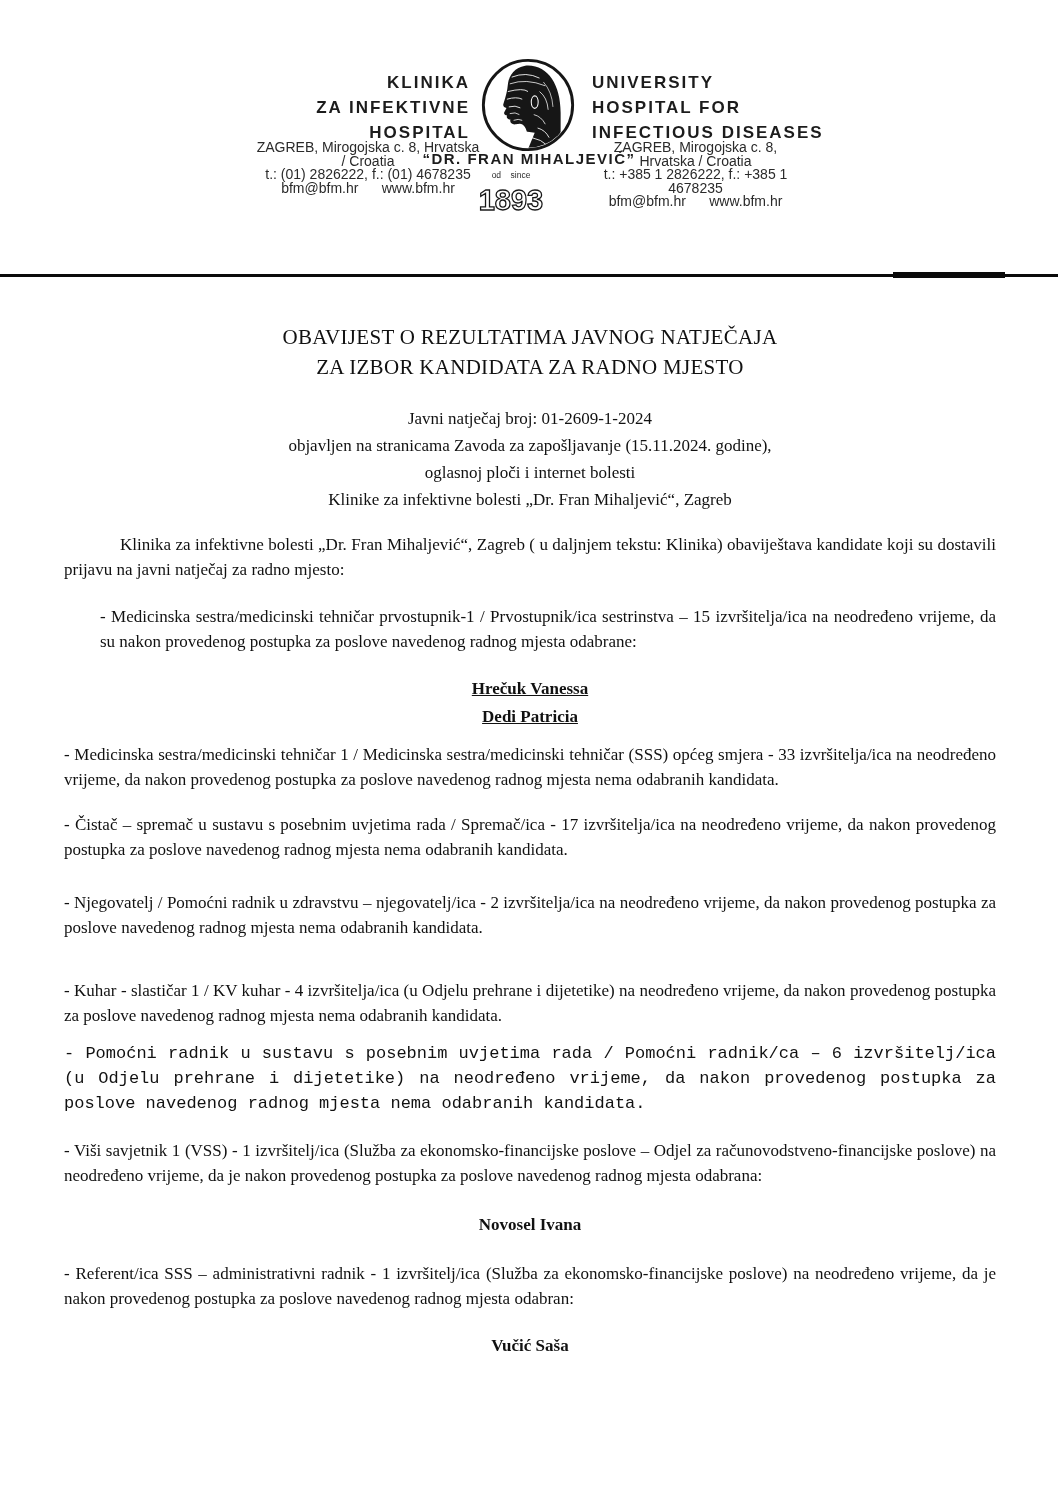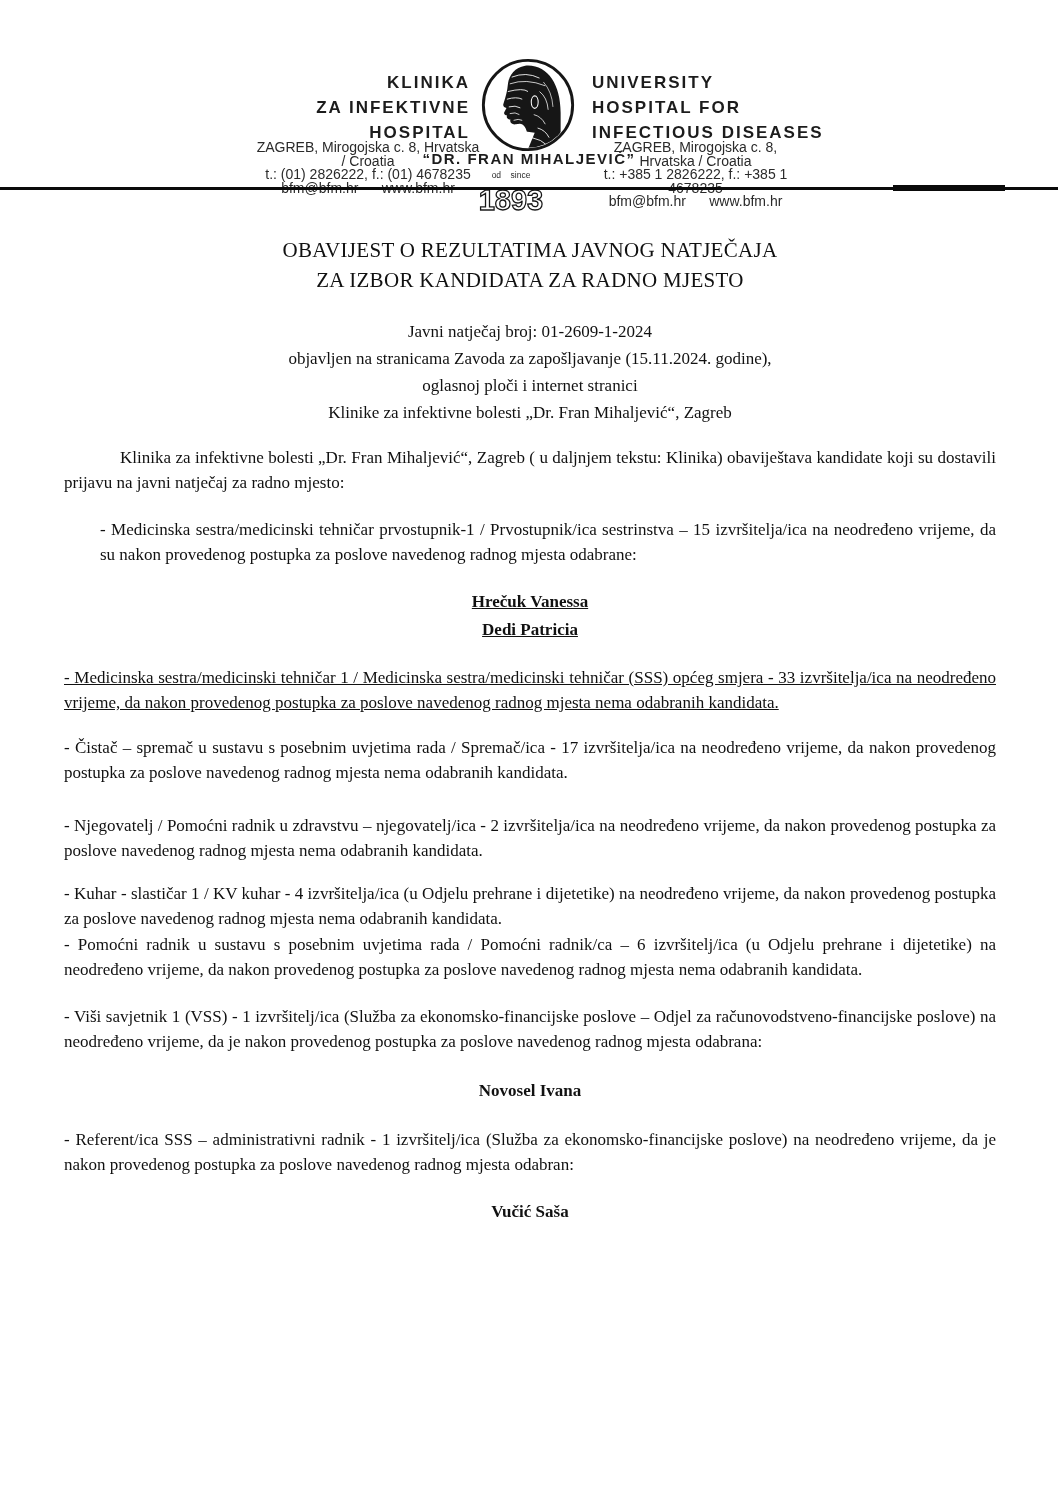--- a/index.html
+++ b/index.html
@@ -6,21 +6,21 @@
   .page{
     position:relative;
     width:1058px;height:1497px;
     margin:0 auto;
     background:#ffffff;
     color:#111;
     font-family:"Liberation Serif","DejaVu Serif",serif;
     overflow:hidden;
   }
   
-  .letterhead{position:relative;height:187px;
+  .letterhead{position:relative;height:274px;
     font-family:"Liberation Sans","DejaVu Sans",sans-serif;color:#1c1c1c;text-decoration:underline;}
   .lh-left{position:absolute;top:70px;right:588px;text-align:right;
     font-size:17px;line-height:25px;font-weight:700;letter-spacing:2px;white-space:nowrap;}
   .lh-right{position:absolute;top:70px;left:592px;text-align:left;
     font-size:17px;line-height:25px;font-weight:700;letter-spacing:2px;white-space:nowrap;}
   .lh-seal{position:absolute;top:57px;left:480px;width:96px;height:96px;}
   .lh-doctor{position:absolute;top:150px;left:0;width:100%;text-align:center;
     font-size:15px;font-weight:700;letter-spacing:1.5px;white-space:nowrap;}
   .lh-contact{position:absolute;top:141px;width:230px;text-align:center;
     font-size:14px;line-height:13.5px;color:#2a2a2a;font-weight:400;letter-spacing:0;}
@@ -113,37 +113,37 @@
 
   <div class="content">
     <h1 class="doc-title">
       <div>OBAVIJEST O REZULTATIMA JAVNOG NATJEČAJA</div>
       <div>ZA IZBOR KANDIDATA ZA RADNO MJESTO</div>
     </h1>
 
     <div class="subtitle">
       <div>Javni natječaj broj: 01-2609-1-2024</div>
       <div>objavljen na stranicama Zavoda za zapošljavanje (15.11.2024. godine),</div>
-      <div>oglasnoj ploči i internet stranici</div>
+      <div>oglasnoj ploči i internet bolesti</div>
       <div>Klinike za infektivne bolesti „Dr. Fran Mihaljević“, Zagreb</div>
     </div>
 
     <p class="intro">Klinika za infektivne bolesti „Dr. Fran Mihaljević“, Zagreb ( u daljnjem tekstu: Klinika) obaviještava kandidate koji su dostavili prijavu na javni natječaj za radno mjesto:</p>
 
     <div id="items-container">
         <p class="body-par" style="margin-top: 22px; margin-left: 36px;">- Medicinska sestra/medicinski tehničar prvostupnik-1 / Prvostupnik/ica sestrinstva – 15 izvršitelja/ica na neodređeno vrijeme, da su nakon provedenog postupka za poslove navedenog radnog mjesta odabrane:</p>
         <div class="names" style="margin-top: 21px; text-decoration: underline;">
           <div>Hrečuk Vanessa</div>
           <div>Dedi Patricia</div>
         </div>
-        <p class="body-par" style="margin-top: 21px; text-decoration: underline;">- Medicinska sestra/medicinski tehničar 1 / Medicinska sestra/medicinski tehničar (SSS) općeg smjera - 33 izvršitelja/ica na neodređeno vrijeme, da nakon provedenog postupka za poslove navedenog radnog mjesta nema odabranih kandidata.</p>
+        <p class="body-par" style="margin-top: 11px;">- Medicinska sestra/medicinski tehničar 1 / Medicinska sestra/medicinski tehničar (SSS) općeg smjera - 33 izvršitelja/ica na neodređeno vrijeme, da nakon provedenog postupka za poslove navedenog radnog mjesta nema odabranih kandidata.</p>
         <p class="body-par" style="margin-top: 20px;">- Čistač – spremač u sustavu s posebnim uvjetima rada / Spremač/ica - 17 izvršitelja/ica na neodređeno vrijeme, da nakon provedenog postupka za poslove navedenog radnog mjesta nema odabranih kandidata.</p>
         <p class="body-par" style="margin-top: 28px;">- Njegovatelj / Pomoćni radnik u zdravstvu – njegovatelj/ica - 2 izvršitelja/ica na neodređeno vrijeme, da nakon provedenog postupka za poslove navedenog radnog mjesta nema odabranih kandidata.</p>
-        <p class="body-par" style="margin-top: 18px;">- Kuhar - slastičar 1 / KV kuhar - 4 izvršitelja/ica (u Odjelu prehrane i dijetetike) na neodređeno vrijeme, da nakon provedenog postupka za poslove navedenog radnog mjesta nema odabranih kandidata.</p>
-        <p class="body-par" style="margin-top: 1px;">- Pomoćni radnik u sustavu s posebnim uvjetima rada / Pomoćni radnik/ca – 6 izvršitelj/ica (u Odjelu prehrane i dijetetike) na neodređeno vrijeme, da nakon provedenog postupka za poslove navedenog radnog mjesta nema odabranih kandidata.</p>
+        <p class="body-par" style="margin-top: 38px;">- Kuhar - slastičar 1 / KV kuhar - 4 izvršitelja/ica (u Odjelu prehrane i dijetetike) na neodređeno vrijeme, da nakon provedenog postupka za poslove navedenog radnog mjesta nema odabranih kandidata.</p>
+        <p class="body-par" style="margin-top: 13px; font-family: Liberation Mono, monospace;">- Pomoćni radnik u sustavu s posebnim uvjetima rada / Pomoćni radnik/ca – 6 izvršitelj/ica (u Odjelu prehrane i dijetetike) na neodređeno vrijeme, da nakon provedenog postupka za poslove navedenog radnog mjesta nema odabranih kandidata.</p>
         <p class="body-par" style="margin-top: 22px;">- Viši savjetnik 1 (VSS)  - 1 izvršitelj/ica (Služba za ekonomsko-financijske poslove – Odjel za računovodstveno-financijske poslove) na neodređeno vrijeme, da je nakon provedenog postupka za poslove navedenog radnog mjesta odabrana:</p>
         <div class="names" style="margin-top: 23px;">
           <div>Novosel Ivana</div>
         </div>
         <p class="body-par" style="">- Referent/ica SSS – administrativni radnik - 1 izvršitelj/ica (Služba za ekonomsko-financijske poslove) na neodređeno vrijeme, da je nakon provedenog postupka za poslove navedenog radnog mjesta odabran:</p>
         <div class="names" style="margin-top: 21px;">
           <div>Vučić Saša</div>
         </div>
       </div>
   </div>

